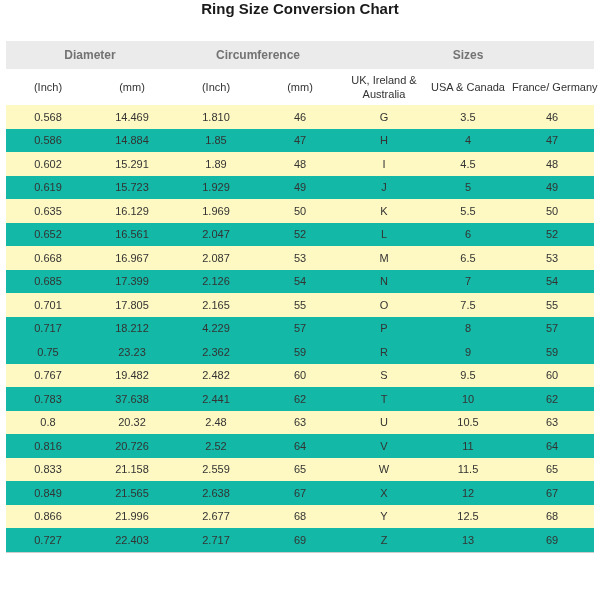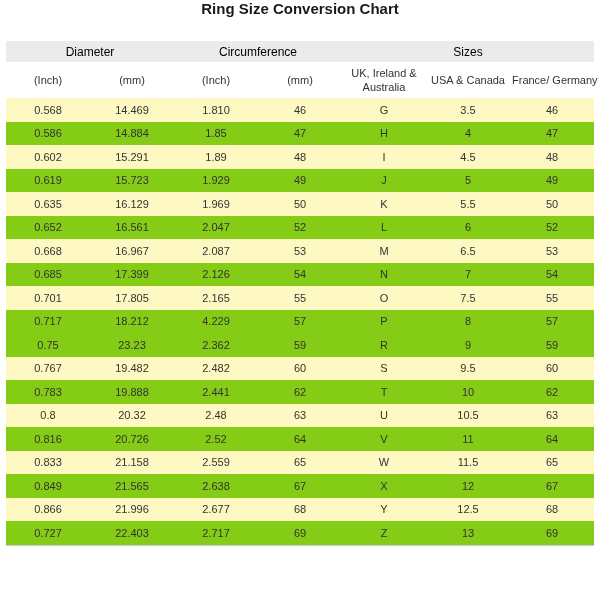--- a/index.html
+++ b/index.html
@@ -22,24 +22,24 @@
   table.ring-table {
     margin: 24px 6px 0 6px;
     width: 588px;
     border-collapse: collapse;
     table-layout: fixed;
     border-bottom: 1px solid #cccccc;
   }
   table.ring-table col { width: 14.2857%; }
   th.group-th {
     background: #ebebeb;
-    height: 21px;
+    height: 28px;
     font-size: 12px;
-    font-weight: 400;
-    color: #000000;
+    font-weight: 700;
+    color: #737373;
     text-align: center;
     vertical-align: middle;
     padding: 0;
   }
   th.sub-th {
     background: #ffffff;
     height: 36px;
     font-size: 11px;
     font-weight: 400;
     color: #333333;
@@ -53,21 +53,21 @@
   tbody td {
     height: 23.5px;
     text-align: center;
     vertical-align: middle;
     font-size: 11px;
     color: #333333;
     padding: 0 2px;
     white-space: nowrap;
   }
   tbody tr.alt { background: #fef9c3; }
-  tbody tr.plain { background: #84cc16; }
+  tbody tr.plain { background: #14b8a6; }
 </style>
 </head>
 <body>
 
 <h1 class="title">Ring Size Conversion Chart</h1>
 
 <table class="ring-table">
   <colgroup>
     <col>
       <col>
@@ -197,21 +197,21 @@
         <td>0.767</td>
         <td>19.482</td>
         <td>2.482</td>
         <td>60</td>
         <td>S</td>
         <td>9.5</td>
         <td>60</td>
       </tr>
       <tr class="plain">
         <td>0.783</td>
-        <td>19.888</td>
+        <td>37.638</td>
         <td>2.441</td>
         <td>62</td>
         <td>T</td>
         <td>10</td>
         <td>62</td>
       </tr>
       <tr class="alt">
         <td>0.8</td>
         <td>20.32</td>
         <td>2.48</td>

